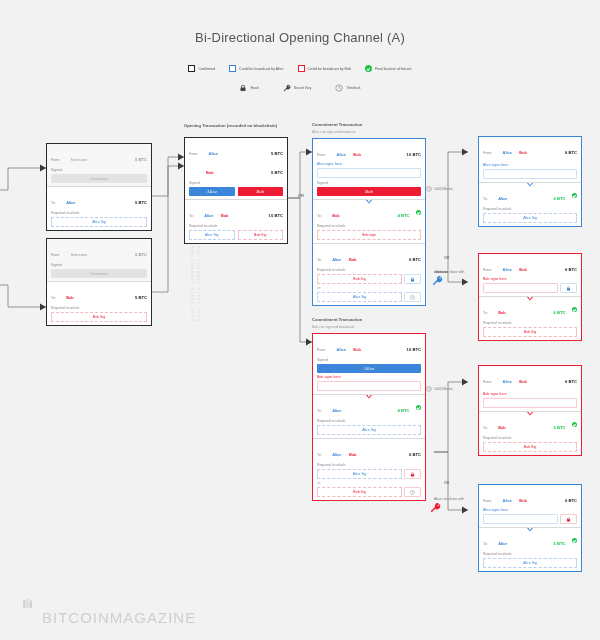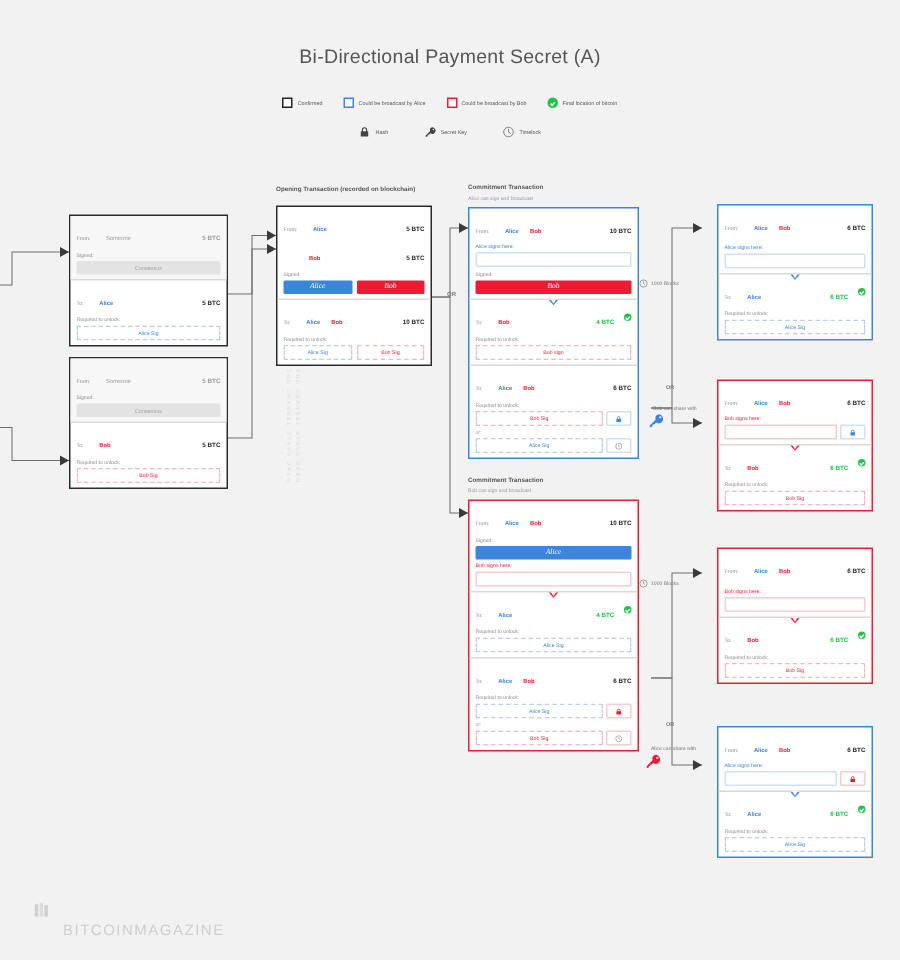--- a/index.html
+++ b/index.html
@@ -77,30 +77,30 @@
   .sechead{position:absolute;font-size:4.2px;color:#555;font-weight:bold;}
   .secsub{position:absolute;font-size:3.4px;color:#9a9a9a;}
   .ortag{position:absolute;font-size:4px;color:#777;font-weight:bold;}
   .blocktag{position:absolute;display:flex;align-items:center;gap:2px;font-size:3.4px;color:#777;}
   .sharetag{position:absolute;font-size:3.4px;color:#777;text-align:center;}
   .vstrip{
     position:absolute;writing-mode:vertical-rl;font-size:3.4px;letter-spacing:1.4px;
     color:#d8d8d8;white-space:nowrap;
   }
   .footer{position:absolute;left:22px;bottom:14px;display:flex;align-items:center;gap:6px;}
-  .footer-name{font-size:10px;color:#cfcfcf;letter-spacing:1px;margin-top:28px;}
+  .footer-name{font-size:15px;color:#cfcfcf;letter-spacing:1px;margin-top:28px;}
   svg{display:block;}
   .wires{position:absolute;inset:0;pointer-events:none;}
 </style>
 </head>
 <body>
 
 <div class="canvas">
 
-  <div class="title">Bi-Directional Payment Secret (A)</div>
+  <div class="title">Bi-Directional Opening Channel (A)</div>
 
   <div class="legend-row r1">
     <div class="legend-item">
       <span class="sw"></span>
       <span>Confirmed</span>
     </div>
     <div class="legend-item">
       <span class="sw alice"></span>
       <span>Could be broadcast by Alice</span>
     </div>

